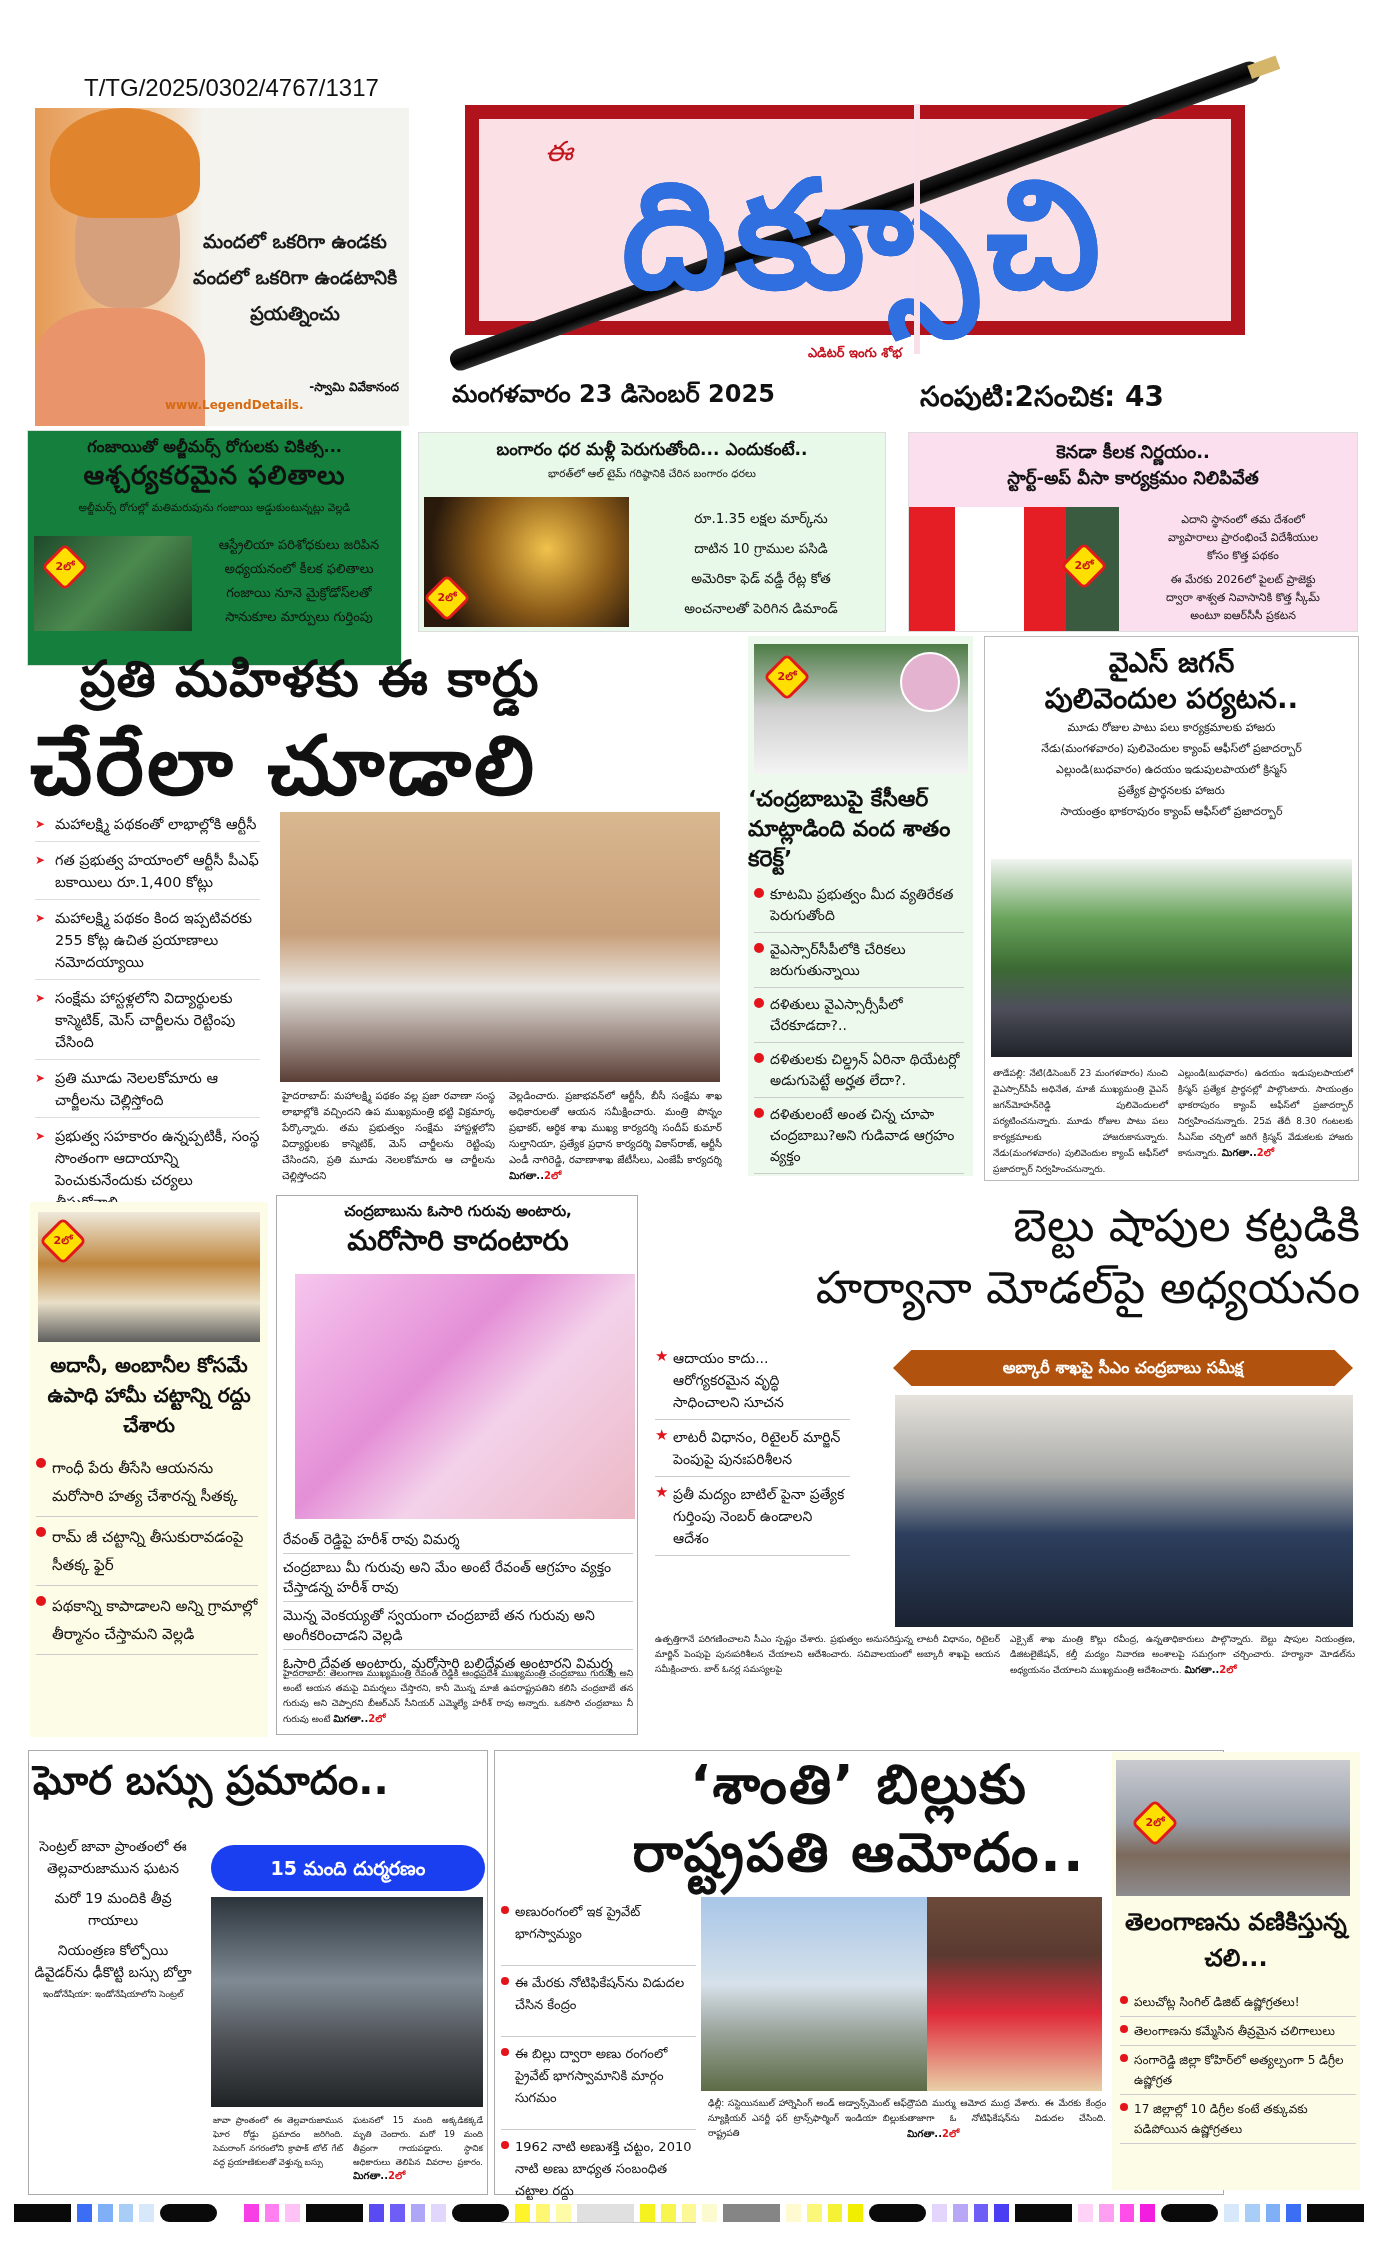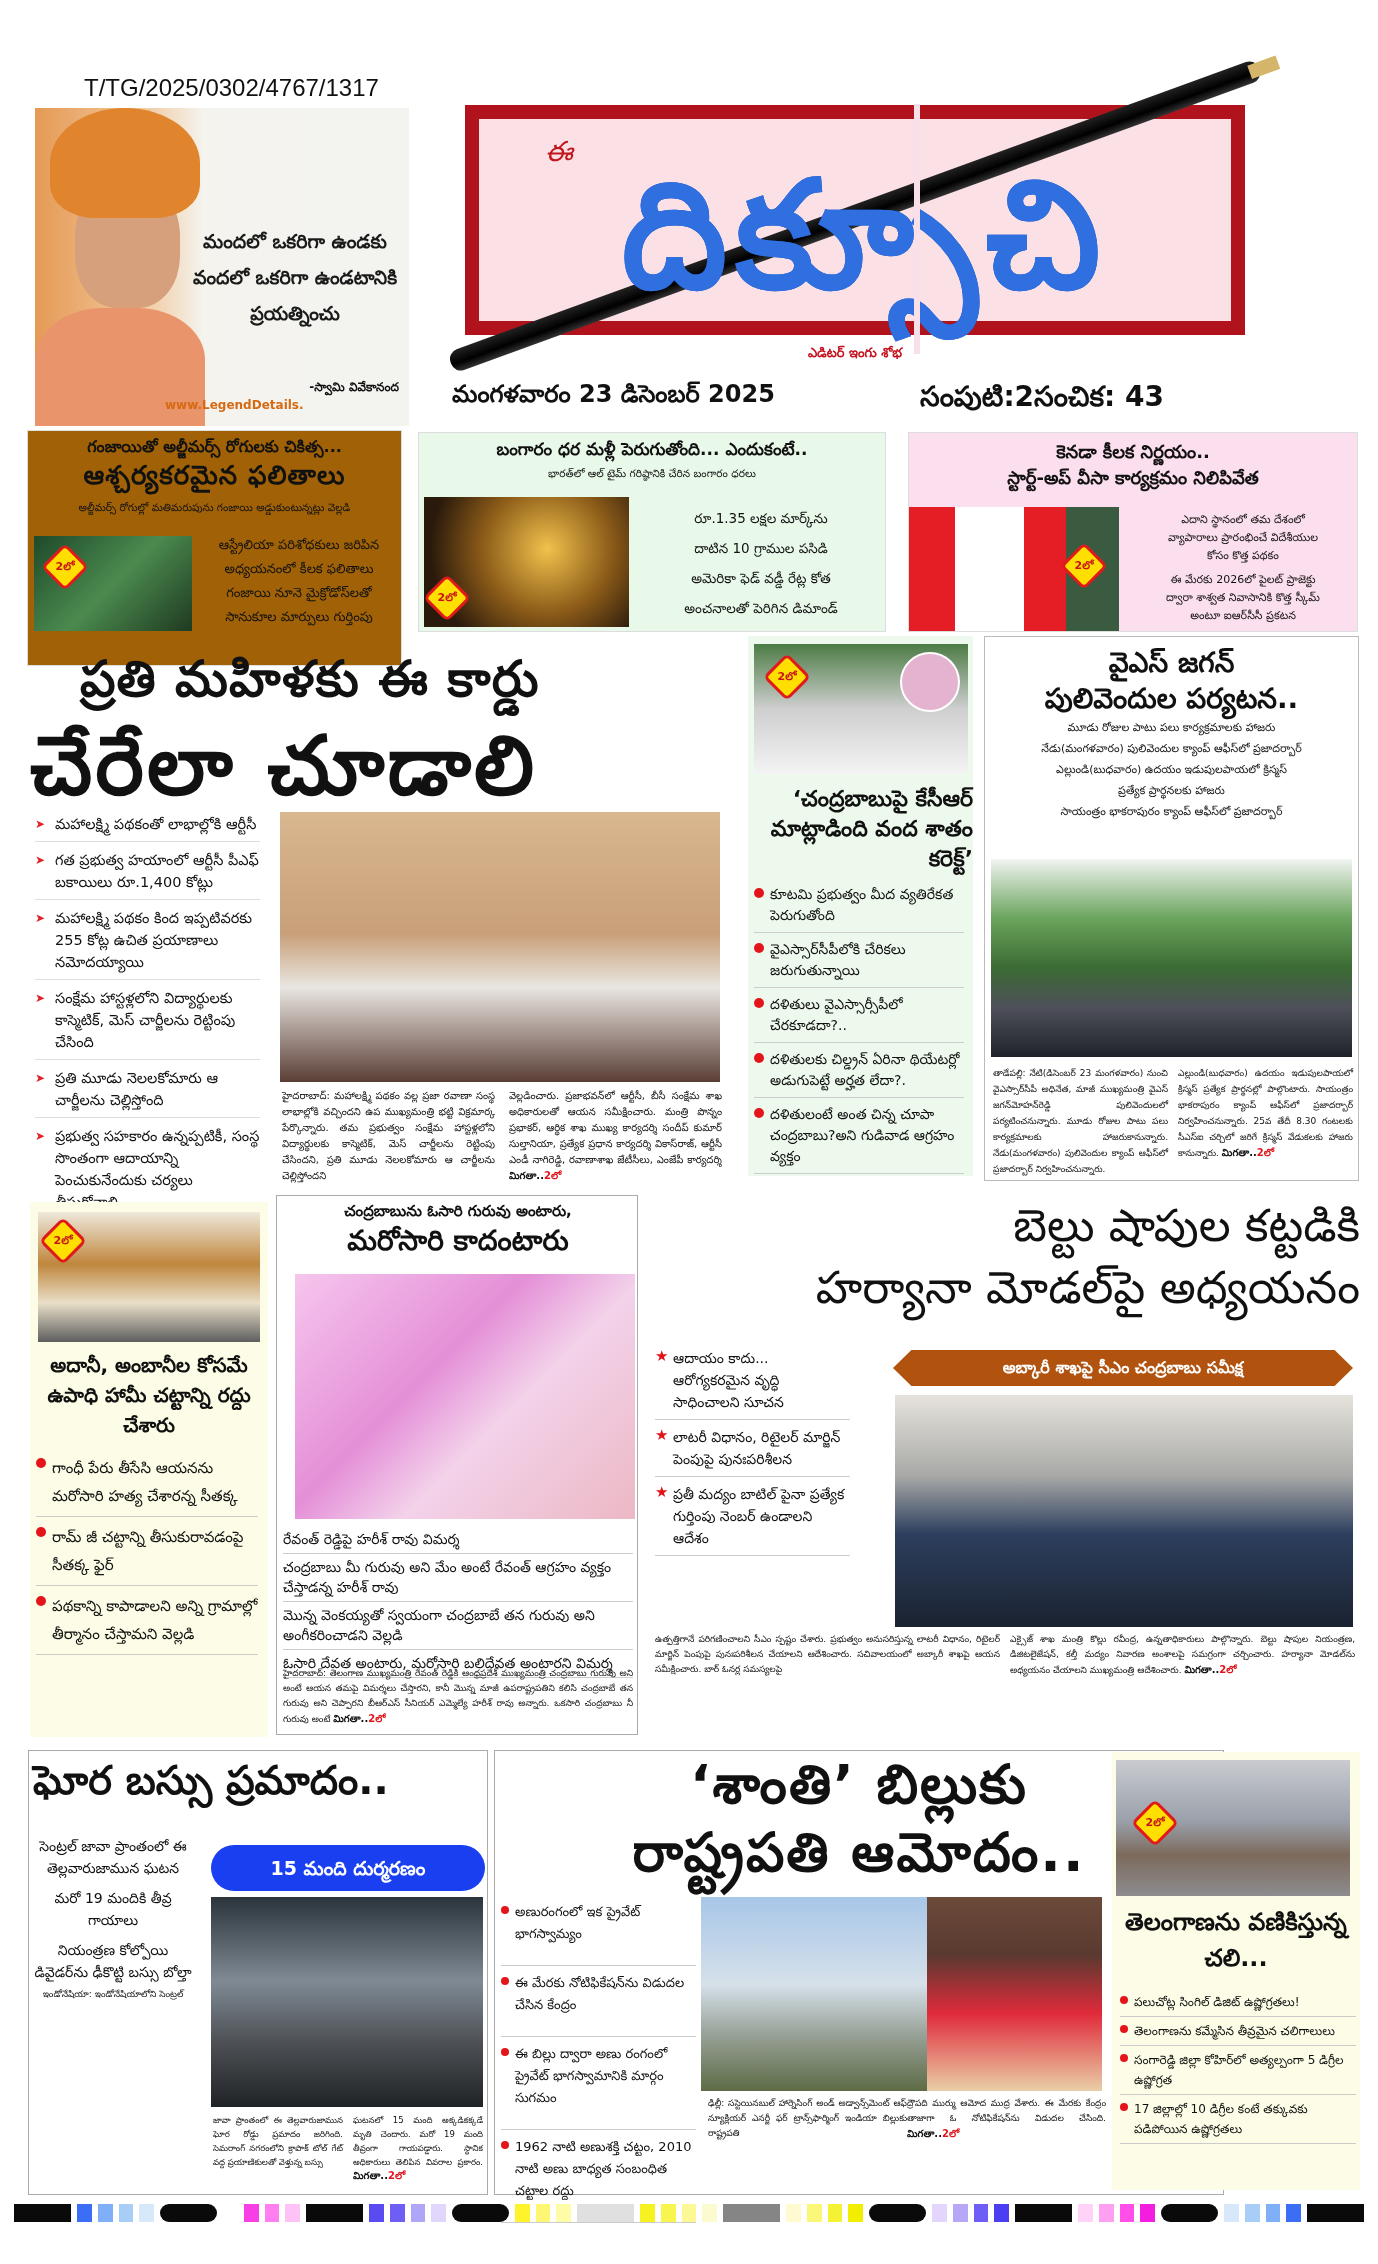--- a/index.html
+++ b/index.html
@@ -21,21 +21,21 @@
 .mast .pen{position:absolute;left:0;top:120px;width:860px;height:22px;background:linear-gradient(#222,#000 60%,#333);transform:rotate(-20deg);transform-origin:center;border-radius:10px}
 .mast .pen:after{content:"";position:absolute;right:-20px;top:4px;width:30px;height:14px;background:#d4b56a}
 .mast .ee{position:absolute;left:120px;top:50px;font-family:"DejaVu Serif",serif;font-style:italic;color:#c2161d;font-size:28px}
 .mast .title{position:absolute;left:100px;top:65px;width:680px;text-align:center;font-size:150px;font-weight:bold;color:#2f6fe0;letter-spacing:8px;line-height:170px;text-shadow:0 0 0 #1550c4}
 .mast .editor{position:absolute;left:0;top:260px;width:860px;text-align:center;font-size:13px;font-weight:bold;color:#c51320}
 .pinkstrip{left:914px;top:104px;width:6px;height:250px;background:#f9dfe8}
 .dateline{left:452px;top:380px;font-size:24px;font-weight:bold}
 .volume{left:920px;top:380px;font-size:28px;font-weight:bold}
 
 .box{border:1px solid #ddd}
-.b1{left:27px;top:430px;width:375px;height:236px;background:#a16207}
+.b1{left:27px;top:430px;width:375px;height:236px;background:#15803d}
 .b2{left:418px;top:432px;width:468px;height:200px;background:#e9f9e9}
 .b3{left:908px;top:432px;width:450px;height:200px;background:#fcdfee}
 .kick{font-size:16px;font-weight:bold;text-align:center}
 .bighead{font-size:28px;font-weight:900;text-align:center;letter-spacing:1px}
 .small{font-size:10.5px;text-align:center}
 .img{position:absolute;overflow:hidden}
 .badge{position:absolute;width:34px;height:34px;background:#ffdf00;border:3px solid #e01a1a;transform:rotate(45deg);border-radius:6px;display:flex;align-items:center;justify-content:center}
 .badge span{transform:rotate(-45deg);font-size:11px;font-weight:bold;color:#c8141b}
 
 .lead1{left:80px;top:650px;font-size:50px;font-weight:bold;letter-spacing:1px}
@@ -45,21 +45,21 @@
 .bullets li:before{content:"➤";position:absolute;left:0;top:3px;color:#e12127;font-size:12px}
 .leadphoto{left:280px;top:812px;width:440px;height:270px;background:linear-gradient(180deg,#d9b78f,#c89f79 45%,#e9e6e1 65%,#5a3e35 100%)}
 .cols{left:282px;top:1088px;width:440px;display:flex;gap:14px;font-size:10px;line-height:16px;text-align:justify}
 .cols p{flex:1}
 .more{font-weight:bold;font-size:10px}
 .more b{color:#e1141b}
 
 .mid{left:748px;top:636px;width:225px;height:540px;background:#eef9ee}
 .mid .ph{left:6px;top:8px;width:214px;height:130px;background:linear-gradient(180deg,#4c7c45,#cfcfcf 50%,#f4f4f4)}
 .mid .circle{position:absolute;right:8px;top:8px;width:60px;height:60px;border-radius:50%;background:#e4b3cf;border:2px solid #fff}
-.mid h3{position:absolute;left:0;top:148px;width:225px;text-align:right;font-size:22px;font-weight:900;line-height:30px}
+.mid h3{position:absolute;left:0;top:148px;width:225px;text-align:left;font-size:22px;font-weight:900;line-height:30px}
 .dots{position:absolute;left:6px;width:210px}
 .dots li{list-style:none;font-size:14px;line-height:21px;padding:2px 0 6px 16px;border-bottom:1px solid #ccc;margin-bottom:4px;position:relative}
 .dots li:before{content:"";position:absolute;left:0;top:6px;width:10px;height:10px;border-radius:50%;background:#e4141b}
 
 .jag{left:984px;top:636px;width:375px;height:545px;border:1px solid #bbb}
 .jag h2{font-size:28px;font-weight:900;text-align:center;line-height:36px;margin-top:8px}
 .jag .subs{font-size:11px;text-align:center;line-height:21px}
 .jag .ph{left:6px;top:222px;width:361px;height:198px;background:linear-gradient(180deg,#f1f4f1,#6aa45c 30%,#3b6b33 55%,#4e4f5a 75%,#1f2329)}
 .jag .txt{position:absolute;left:8px;top:428px;width:360px;font-size:9px;line-height:16px;display:flex;gap:10px;text-align:justify}
 .jag .txt p{flex:1}

